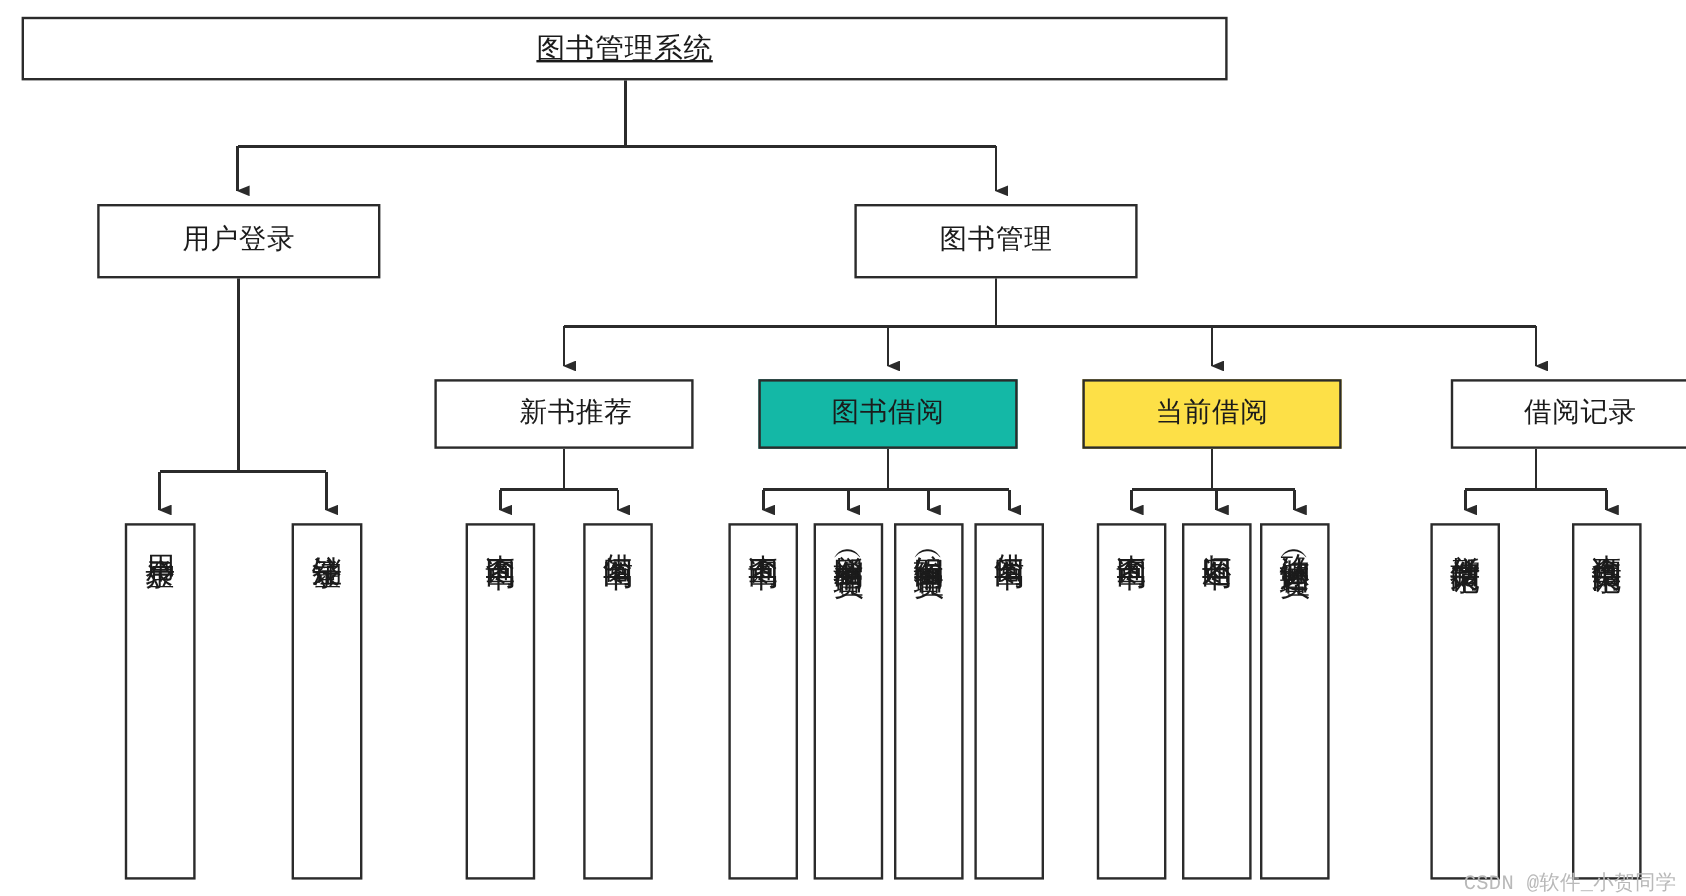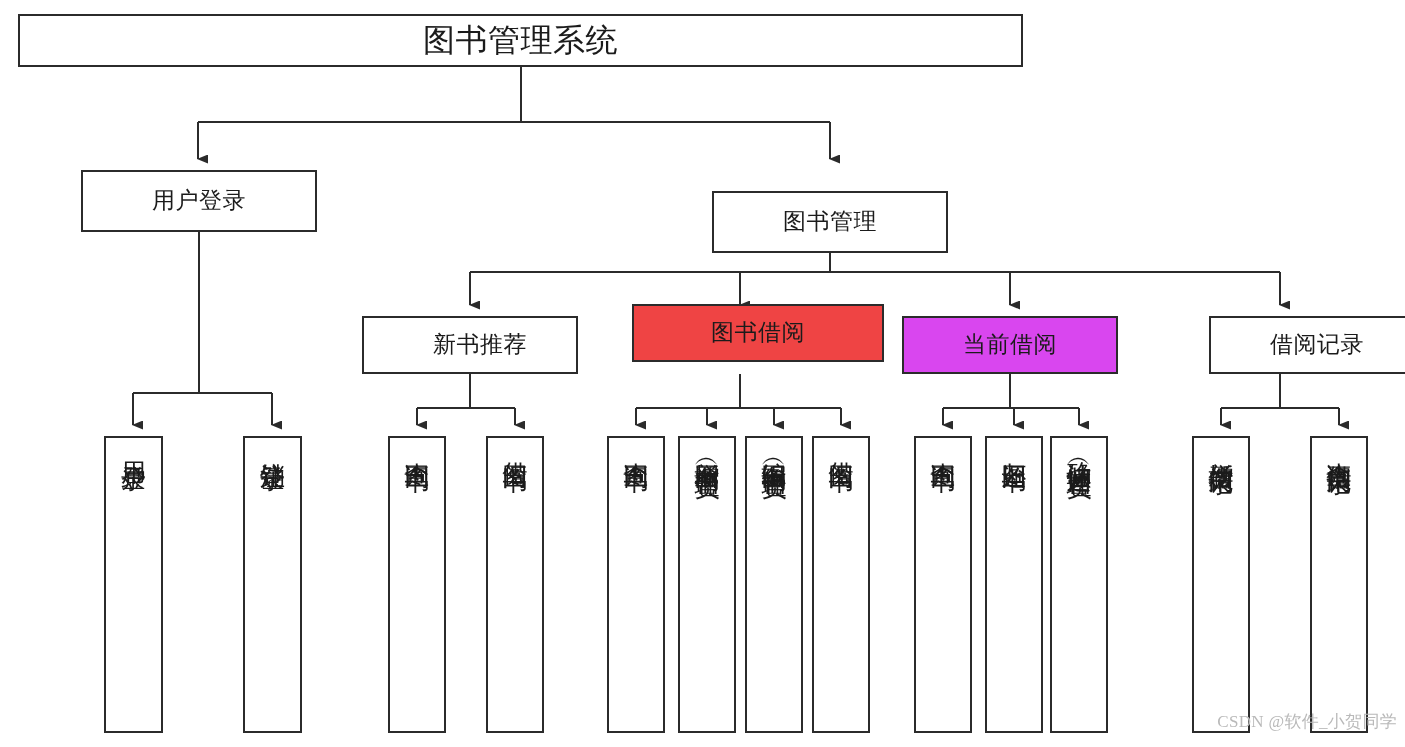--- a/index.html
+++ b/index.html
@@ -35,44 +35,44 @@
     align-items: center;
     justify-content: center;
     color: #1b1b1b;
   }
   .node-label-h {
     font-size: 23px;
     line-height: 1.1;
     letter-spacing: 0.5px;
     white-space: nowrap;
   }
-  .node-box.root .node-label-h { font-size: 32px; }
+  .node-box.root .node-label-h { font-size: 24px; text-decoration: underline; }
   .node-box.leaf {
     align-items: flex-start;
     justify-content: center;
     padding-top: 4px;
   }
   .node-label-v {
     writing-mode: vertical-rl;
     text-orientation: upright;
     font-size: 25px;
     line-height: 1.08;
     letter-spacing: 2px;
     white-space: nowrap;
     -webkit-text-orientation: upright;
   }
   .watermark {
     position: absolute;
     right: 8px;
-    bottom: 14px;
+    bottom: 0;
     font-size: 17px;
     color: #b9b9b9;
     white-space: nowrap;
     letter-spacing: 0.3px;
-    font-family: Liberation Serif, serif;
+    font-family: Liberation Mono, monospace;
   }
 </style>
 </head>
 <body>
 
 <div id="diagram-root">
 
   <svg id="flow-svg" viewBox="0 0 1405 747" xmlns="http://www.w3.org/2000/svg">
     <defs>
       <marker id="arrowhead" markerWidth="9" markerHeight="11" refX="4.5" refY="10" orient="auto" markerUnits="userSpaceOnUse">
@@ -116,30 +116,30 @@
       </g>
   </svg>
 
   <div id="node-layer">
       <div class="node-box root" style="left: 18px; top: 14px; width: 1005px; height: 53px; border-color: rgb(43, 43, 43); background: rgb(255, 255, 255);">
         <span class="node-label-h" style="color: rgb(27, 27, 27);">图书管理系统</span>
       </div>
       <div class="node-box" style="left: 81px; top: 170px; width: 236px; height: 62px; border-color: rgb(43, 43, 43); background: rgb(255, 255, 255);">
         <span class="node-label-h" style="color: rgb(27, 27, 27);">用户登录</span>
       </div>
-      <div class="node-box" style="left: 712px; top: 170px; width: 236px; height: 62px; border-color: rgb(43, 43, 43); background: rgb(255, 255, 255); margin-top: 21px;">
+      <div class="node-box" style="left: 712px; top: 170px; width: 236px; height: 62px; border-color: rgb(43, 43, 43); background: rgb(255, 255, 255);">
         <span class="node-label-h" style="color: rgb(27, 27, 27);">图书管理</span>
       </div>
       <div class="node-box" style="left: 362px; top: 316px; width: 216px; height: 58px; border-color: rgb(43, 43, 43); background: rgb(255, 255, 255); padding-left: 20px;">
         <span class="node-label-h" style="color: rgb(27, 27, 27);">新书推荐</span>
       </div>
-      <div class="node-box" style="left: 632px; top: 304px; width: 252px; height: 58px; border-color: rgb(43, 43, 43); background: #ef4444;">
+      <div class="node-box" style="left: 632px; top: 316px; width: 216px; height: 58px; border-color: rgb(43, 43, 43); background: #14b8a6;">
         <span class="node-label-h" style="color: rgb(27, 27, 27);">图书借阅</span>
       </div>
-      <div class="node-box" style="left: 902px; top: 316px; width: 216px; height: 58px; border-color: rgb(43, 43, 43); background: #d946ef;">
+      <div class="node-box" style="left: 902px; top: 316px; width: 216px; height: 58px; border-color: rgb(43, 43, 43); background: #fde047;">
         <span class="node-label-h" style="color: rgb(27, 27, 27);">当前借阅</span>
       </div>
       <div class="node-box" style="left: 1209px; top: 316px; width: 216px; height: 58px; border-color: rgb(43, 43, 43); background: rgb(255, 255, 255);">
         <span class="node-label-h" style="color: rgb(27, 27, 27);">借阅记录</span>
       </div>
       <div class="node-box leaf" style="left: 104px; top: 436px; width: 59px; height: 297px; border-color: rgb(43, 43, 43); background: rgb(255, 255, 255);">
         <span class="node-label-v" style="color: rgb(27, 27, 27);">用户登录</span>
       </div>
       <div class="node-box leaf" style="left: 243px; top: 436px; width: 59px; height: 297px; border-color: rgb(43, 43, 43); background: rgb(255, 255, 255);">
         <span class="node-label-v" style="color: rgb(27, 27, 27);">注销登录</span>

